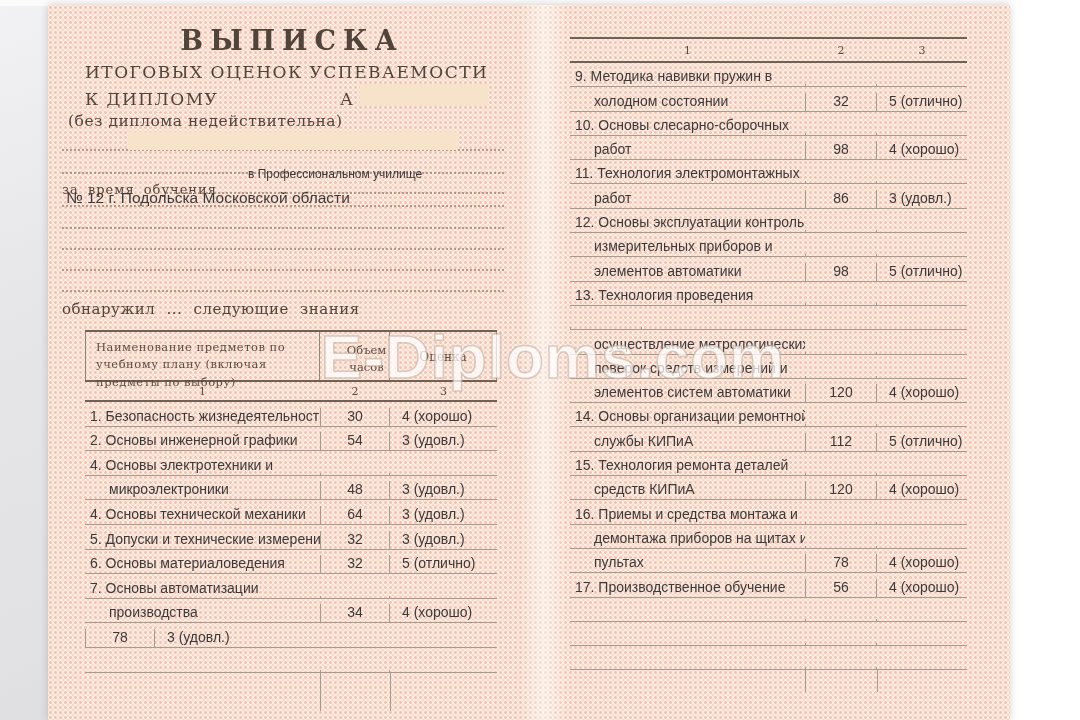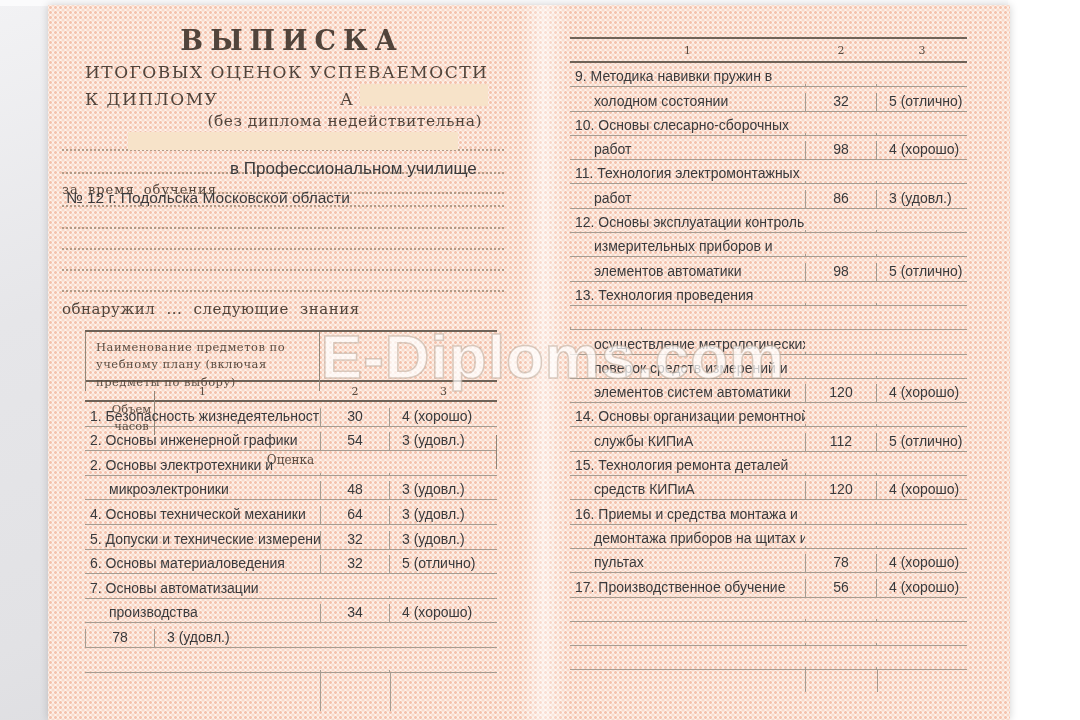--- a/index.html
+++ b/index.html
@@ -20,36 +20,36 @@
     background:linear-gradient(90deg,rgba(255,255,255,0) 0%,rgba(255,255,255,.5) 50%,rgba(255,255,255,0) 100%);}
 
   
   .serif{font-family:"DejaVu Serif","Liberation Serif",serif;color:#51443b;}
   .t-title{position:absolute;left:37px;top:20px;width:414px;text-align:center;
     font-size:27px;font-weight:bold;letter-spacing:7px;}
   .t-sub{position:absolute;left:37px;top:57px;width:414px;text-align:left;
     font-size:17px;letter-spacing:1.5px;}
   .t-dipl{position:absolute;left:37px;top:84px;font-size:17px;letter-spacing:1.5px;}
   .t-series{position:absolute;left:292px;top:84px;font-size:17px;}
-  .t-note{position:absolute;left:20px;top:107px;width:414px;text-align:right;font-size:15.5px;letter-spacing:.5px;}
+  .t-note{position:absolute;left:20px;top:107px;width:414px;text-align:left;font-size:15.5px;letter-spacing:.5px;}
   .t-during{position:absolute;left:14px;top:177px;font-size:13px;letter-spacing:1px;word-spacing:4px;}
   .t-found{position:absolute;left:14px;top:295px;font-size:15px;letter-spacing:.5px;word-spacing:6px;}
 
   
   .fill{font-family:"Liberation Sans",sans-serif;color:#3a3a3c;}
-  .t-inst1{position:absolute;left:182px;top:154px;font-size:17px;}
+  .t-inst1{position:absolute;left:182px;top:162px;font-size:12px;padding-left:18px;}
   .t-inst2{position:absolute;left:18px;top:184px;font-size:15.5px;}
 
   .dots{position:absolute;height:0;border-bottom:2px dotted #a5907c;opacity:.85;}
   .redact{position:absolute;background:#f7e3c9;border-radius:1px;}
 
   
   .tbl{position:absolute;}
   .tbl .hdr{display:flex;border-top:2px solid #6e6257;border-bottom:2px solid #6e6257;
-    font-family:"DejaVu Serif","Liberation Serif",serif;color:#5a4c41;flex-direction:column;}
+    font-family:"DejaVu Serif","Liberation Serif",serif;color:#5a4c41;}
   .tbl .hdr>div{border-right:1px solid #918678;}
   .tbl .hdr>div:first-child{border-left:1px solid #918678;}
   .tbl .nums{display:flex;font-family:"DejaVu Serif","Liberation Serif",serif;color:#5a4c41;
     font-size:11px;border-bottom:2px solid #6e6257;align-items:center;}
   .tbl .nums>div{text-align:center;}
   .t-line{display:flex;height:var(--rowh);border-bottom:1px solid #a59c91;align-items:flex-end;
     font-size:14px;color:#3a3a3c;}
   .t-line .c1{width:var(--w1);padding:0 0 2px 5px;box-sizing:border-box;white-space:nowrap;overflow:hidden;}
   .t-line .c1.ind{padding-left:24px;}
   .t-line .c2{width:var(--w2);text-align:center;padding-bottom:2px;box-sizing:border-box;
@@ -125,21 +125,21 @@
             <div class="c1">1. Безопасность жизнедеятельности</div>
             <div class="c2">30</div>
             <div class="c3">4 (хорошо)</div>
           </div>
           <div class="t-line">
             <div class="c1">2. Основы инженерной графики</div>
             <div class="c2">54</div>
             <div class="c3">3 (удовл.)</div>
           </div>
           <div class="t-line">
-            <div class="c1">2. Основы электротехники и</div>
+            <div class="c1">4. Основы электротехники и</div>
             <div class="c2"></div>
             <div class="c3"></div>
           </div>
           <div class="t-line">
             <div class="c1 ind">микроэлектроники</div>
             <div class="c2">48</div>
             <div class="c3">3 (удовл.)</div>
           </div>
           <div class="t-line">
             <div class="c1">4. Основы технической механики</div>

